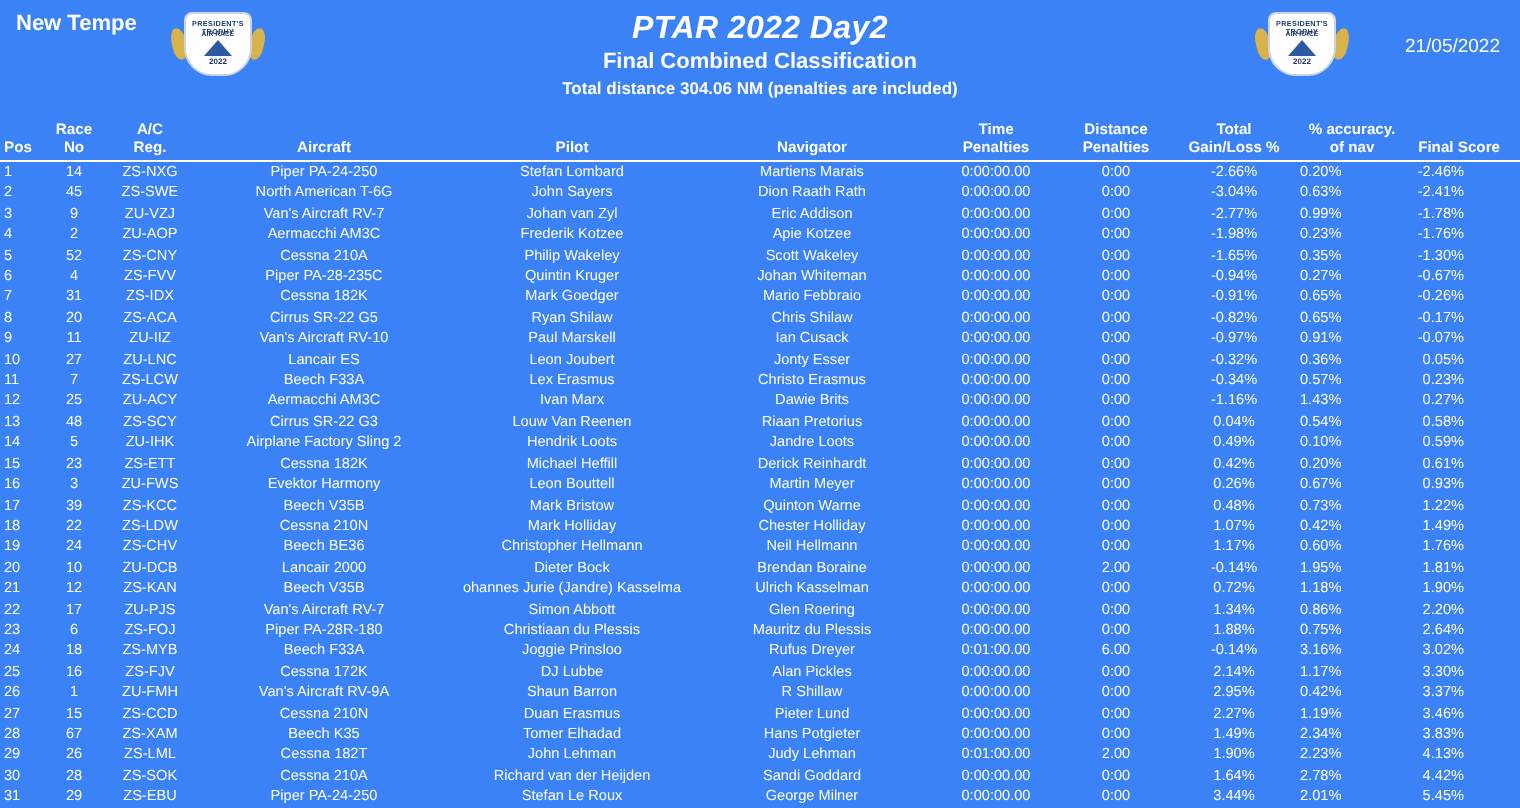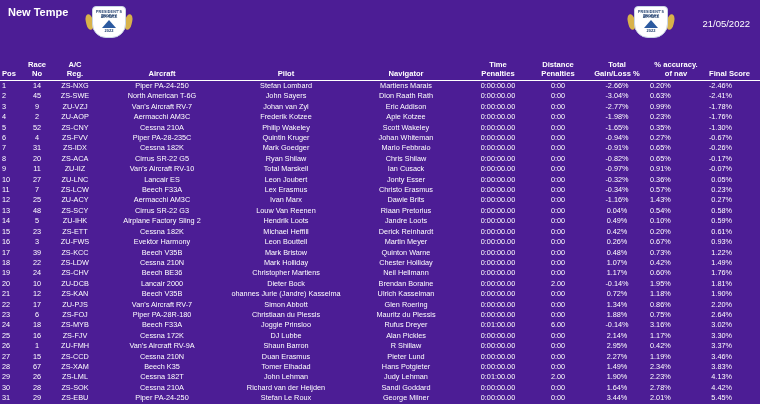--- a/index.html
+++ b/index.html
@@ -7,21 +7,21 @@
     margin: 0; padding: 0;
     width: 760px; height: 404px;
     background: #1b3a6b;
     font-family: "Liberation Sans", sans-serif;
     color: #ffffff;
     overflow: hidden;
   }
   .page {
     position: relative;
     width: 760px; height: 404px;
-    background: #4c1d95;
+    background: #3b82f6;
   }
   
   .header {
     position: relative;
     height: 60px;
     padding: 4px 8px 0 8px;
   }
   .hdr-left {
     position: absolute;
     left: 8px; top: 6px;
@@ -178,20 +178,25 @@
         <div class="wing-r"></div>
         <div class="shield">
           <div class="ln1">PRESIDENT'S TROPHY</div>
           <div class="ln2">AIR RACE</div>
           <div class="plane"></div>
           <div class="yr">2022</div>
         </div>
       </div>
     </div>
 
+    <div class="hdr-center">
+      <div class="title-main">PTAR 2022 Day2</div>
+      <div class="title-sub">Final Combined Classification</div>
+      <div class="title-sub2">Total distance 304.06 NM  (penalties are included)</div>
+    </div>
   </div>
 
   <table>
     <thead>
       <tr>
         <th class="c-pos">
             <span class="hdr2">Pos</span>
             <span class="hdr2"></span>
           </th>
         <th class="c-race">
@@ -339,21 +344,21 @@
           <td class="c-distp">0:00</td>
           <td class="c-total">-0.82%</td>
           <td class="c-acc">0.65%</td>
           <td class="c-final">-0.17%</td>
         </tr>
         <tr>
           <td class="c-pos">9</td>
           <td class="c-race">11</td>
           <td class="c-reg">ZU-IIZ</td>
           <td class="c-air">Van's Aircraft  RV-10</td>
-          <td class="c-pilot">Total Marskell</td>
+          <td class="c-pilot">Paul Marskell</td>
           <td class="c-nav">Ian Cusack</td>
           <td class="c-timep">0:00:00.00</td>
           <td class="c-distp">0:00</td>
           <td class="c-total">-0.97%</td>
           <td class="c-acc">0.91%</td>
           <td class="c-final">-0.07%</td>
         </tr>
         <tr>
           <td class="c-pos">10</td>
           <td class="c-race">27</td>
@@ -469,21 +474,21 @@
           <td class="c-distp">0:00</td>
           <td class="c-total">1.07%</td>
           <td class="c-acc">0.42%</td>
           <td class="c-final">1.49%</td>
         </tr>
         <tr>
           <td class="c-pos">19</td>
           <td class="c-race">24</td>
           <td class="c-reg">ZS-CHV</td>
           <td class="c-air">Beech  BE36</td>
-          <td class="c-pilot">Christopher Martiens</td>
+          <td class="c-pilot">Christopher Hellmann</td>
           <td class="c-nav">Neil Hellmann</td>
           <td class="c-timep">0:00:00.00</td>
           <td class="c-distp">0:00</td>
           <td class="c-total">1.17%</td>
           <td class="c-acc">0.60%</td>
           <td class="c-final">1.76%</td>
         </tr>
         <tr>
           <td class="c-pos">20</td>
           <td class="c-race">10</td>

